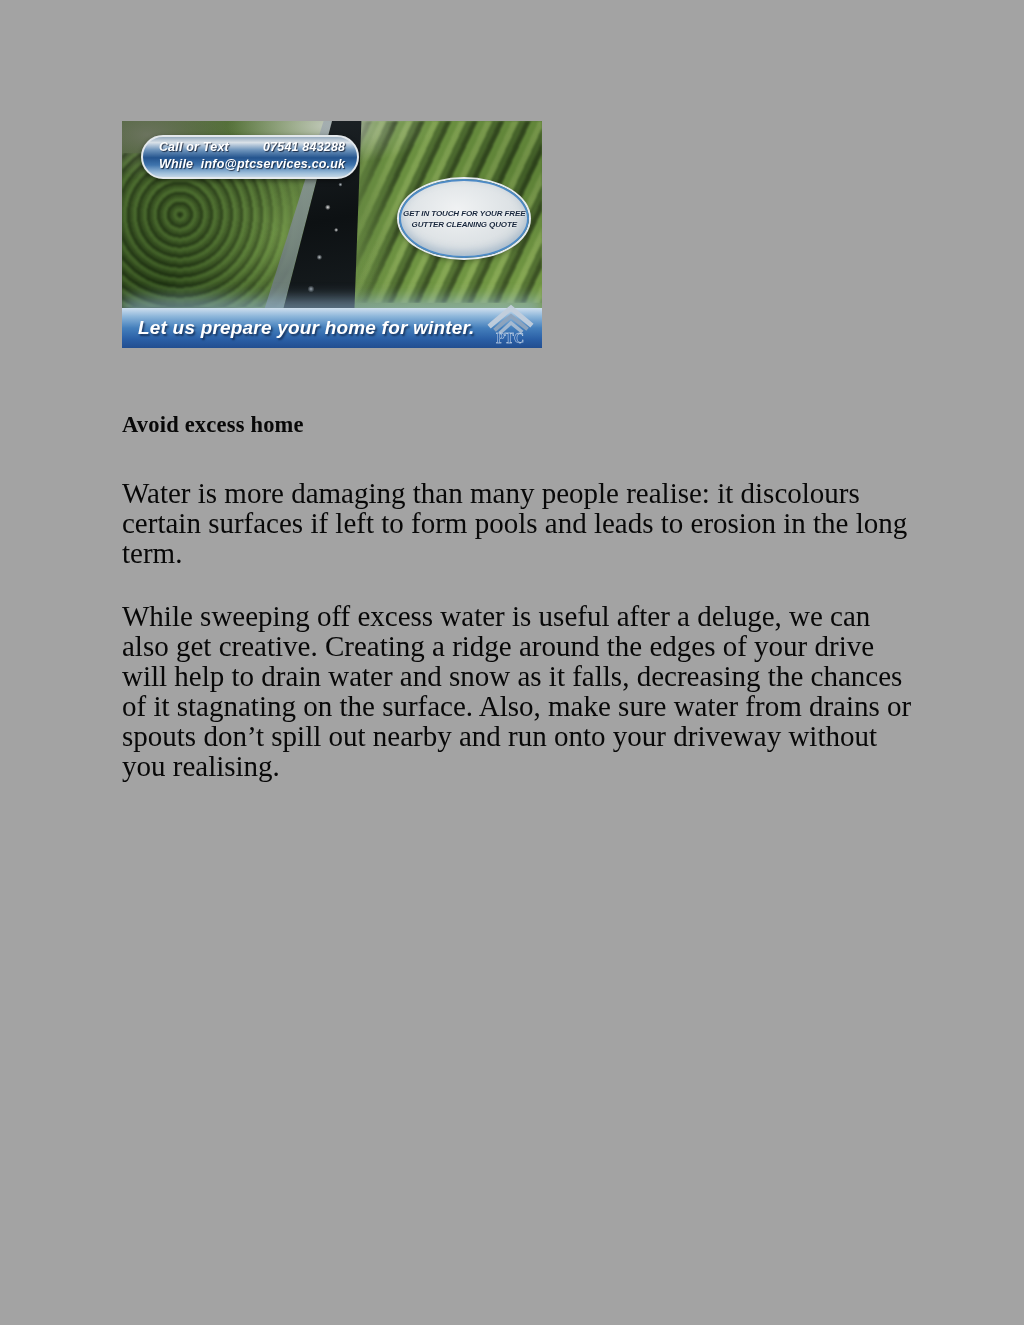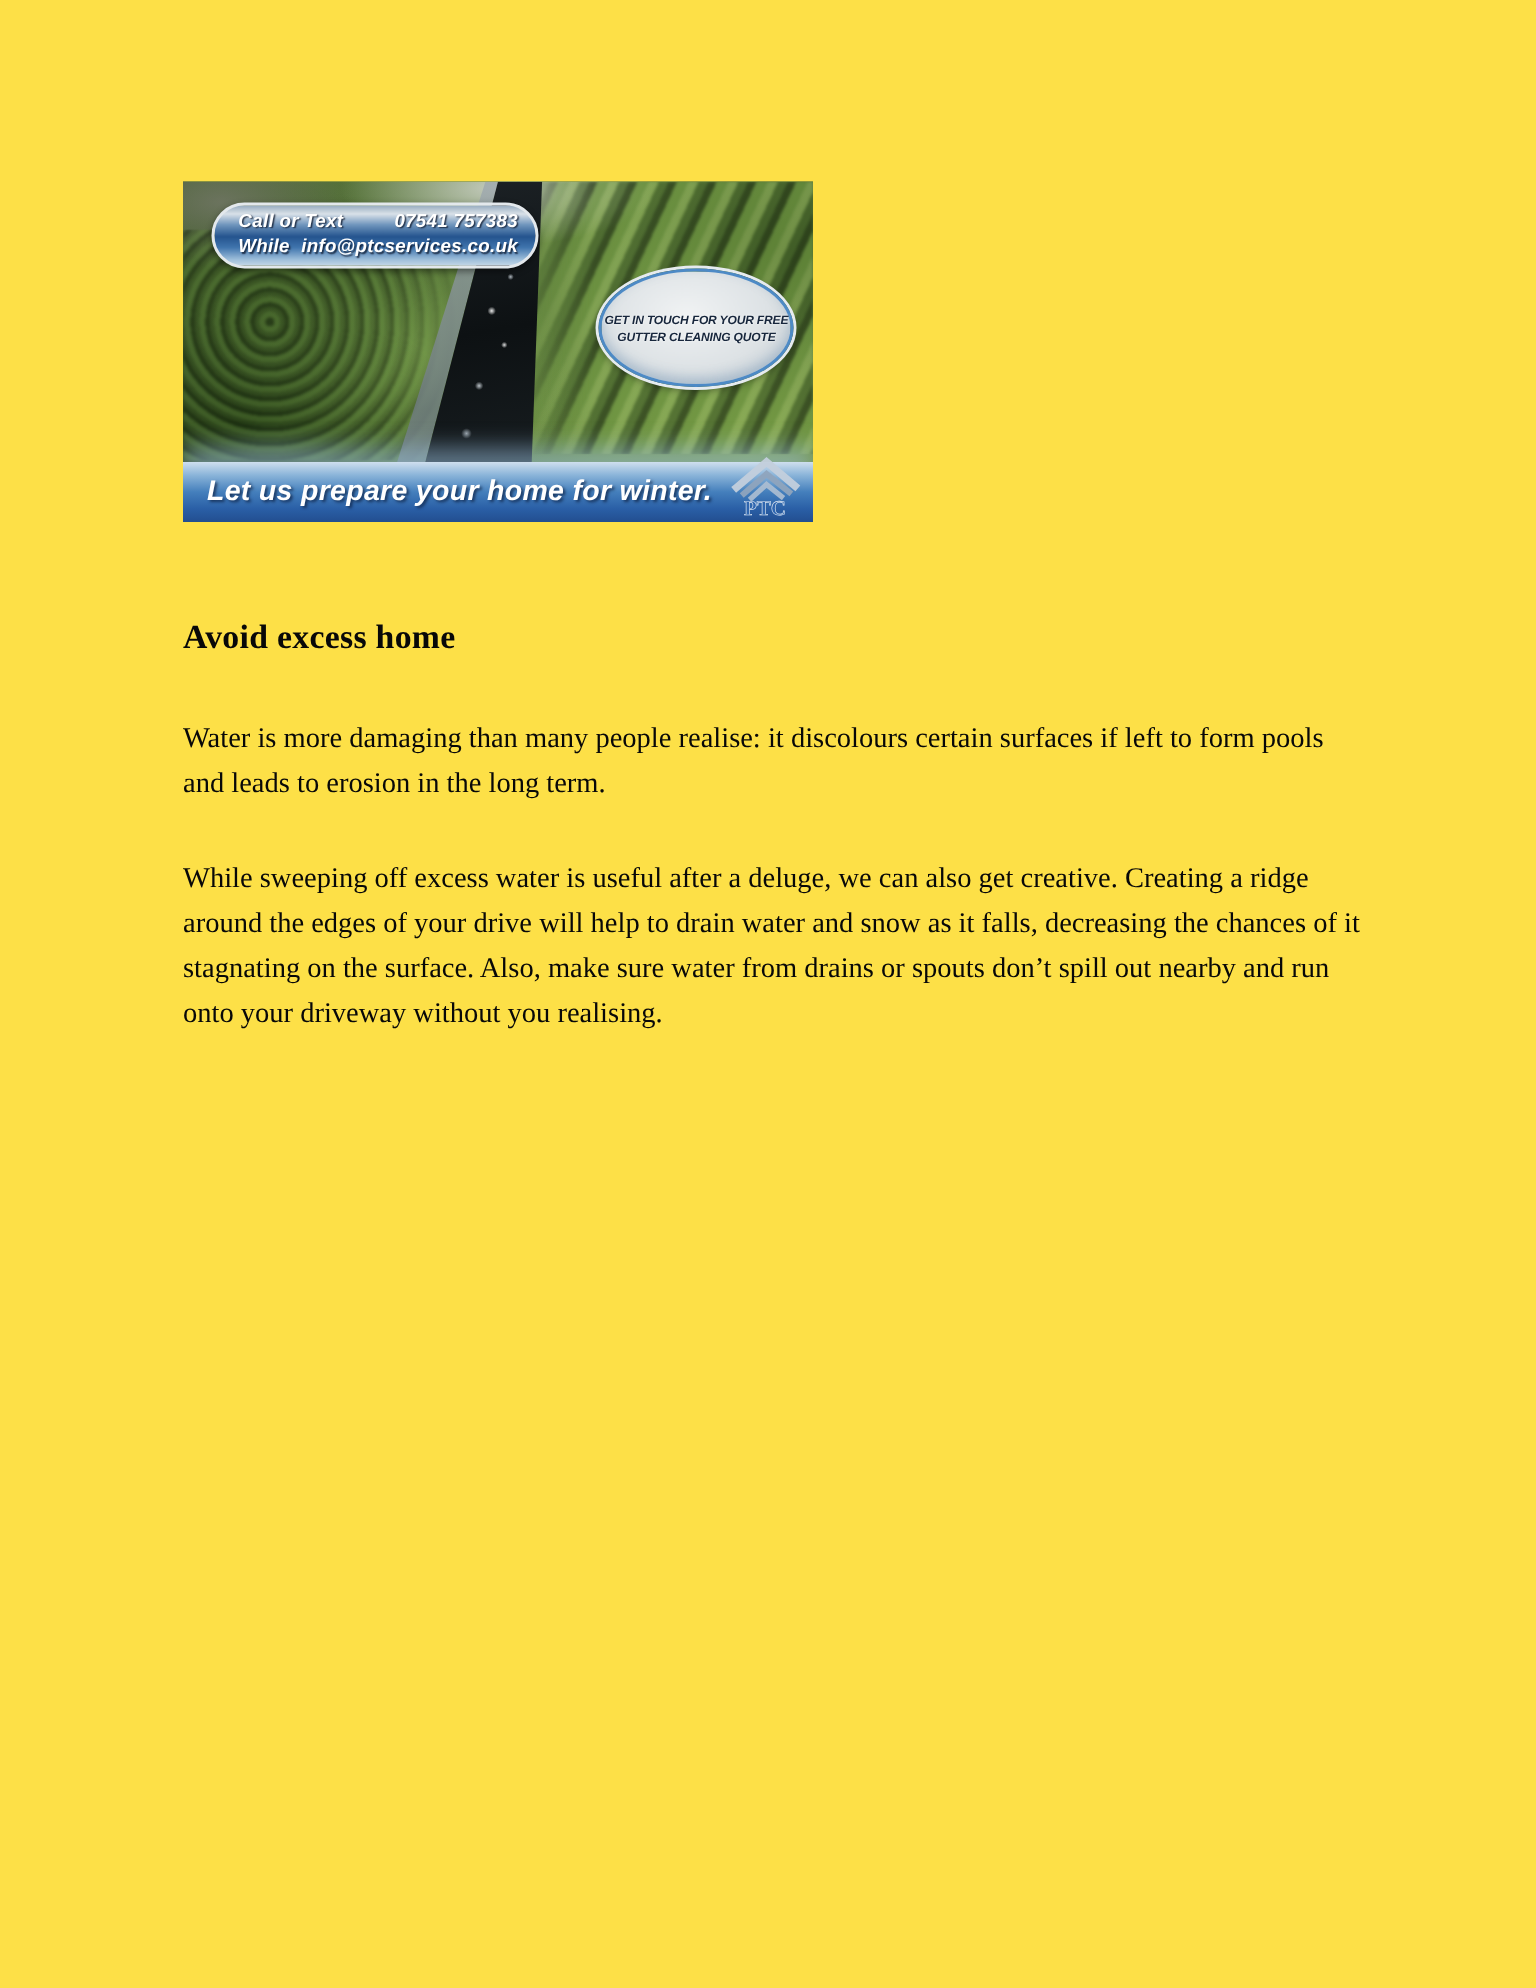--- a/index.html
+++ b/index.html
@@ -1,19 +1,19 @@
 <!DOCTYPE html>
 <html><head>
 <meta charset="utf-8">
 <style>
   * { margin:0; padding:0; box-sizing:border-box; }
   html,body { background:#ffffff; }
   .page {
     position:relative; width:1024px; height:1325px;
-    background:#fde047; overflow:hidden;
+    background:#a3a3a3; overflow:hidden;
     font-family:"Liberation Serif", serif;
   }
 
   
   .banner {
     position:absolute; left:122px; top:121px; width:420px; height:227px;
     overflow:hidden; background:#55743a;
   }
   .photo-base {
     position:absolute; inset:0;
@@ -127,41 +127,41 @@
   
   .content {
     position:absolute; left:122px; top:410px; width:790px;
     color:#080808;
   }
   .content h2 {
     font-size:22.5px; font-weight:bold; line-height:30px;
     margin:0 0 38px 0; letter-spacing:0.2px;
   }
   .content p {
-    font-size:19px; line-height:30px; margin:0 0 33px 0;
+    font-size:29px; line-height:30px; margin:0 0 33px 0;
   }
   .content p.extra-gap { margin-top:17px; }
 </style>
 </head>
 <body>
 
 <div class="page">
 
   <div class="banner">
     <div class="photo-base"></div>
     <div class="hedge-texture"></div>
     <div class="roof-texture"></div>
     <div class="gutter-lip"></div>
     <div class="gutter-shape"></div>
     <div class="gutter-highlights"></div>
 
     <div class="contact-pill">
       <div class="contact-row">
         <span>Call or Text</span>
-        <span>07541 757383</span>
+        <span>07541 843288</span>
       </div>
       <div class="contact-row">
         <span>While</span>
         <span>info@ptcservices.co.uk</span>
       </div>
     </div>
 
     <div class="quote-badge">
       <div class="badge-line">GET IN TOUCH FOR YOUR FREE</div>
       <div class="badge-line">GUTTER CLEANING QUOTE</div>

